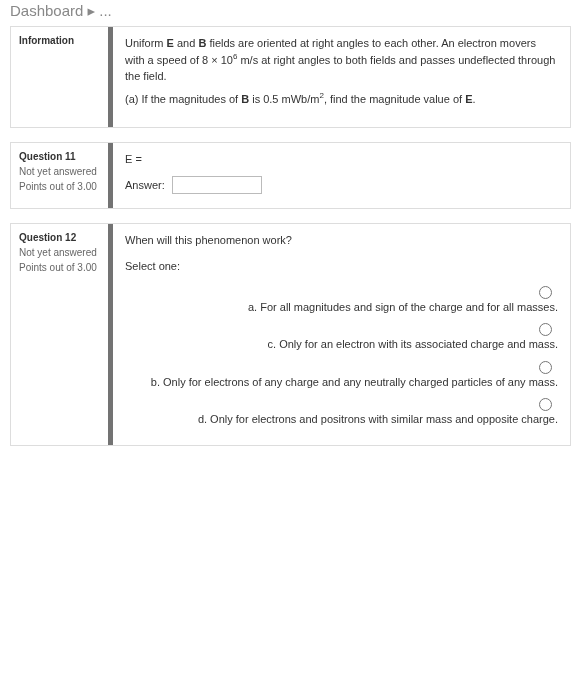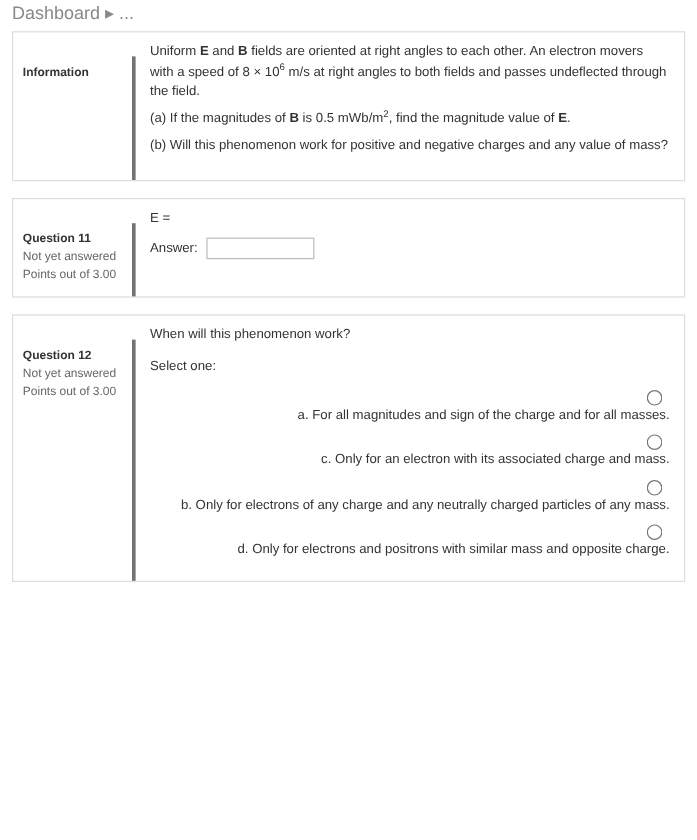--- a/index.html
+++ b/index.html
@@ -15,22 +15,21 @@
     .block {
       display: flex;
       border: 1px solid #ddd;
       margin-bottom: 14px;
       background: #fff;
     }
     .sidecol {
       width: 102px;
       min-width: 102px;
       padding: 8px 8px;
-      border-right: 3px solid #737373;
-      margin-top: 20px;
+      border-right: 5px solid #737373;
     }
     .sidecol .title { font-weight: bold; font-size: 10px; color: #333; margin-bottom: 4px; }
     .sidecol .status { font-size: 10px; color: #666; margin-bottom: 4px; }
     .maincol {
       flex: 1;
       padding: 8px 12px 14px 12px;
       color: #333;
       font-size: 11px;
       line-height: 1.5;
     }
@@ -60,21 +59,20 @@
     <div class="sidecol">
       <div class="title">Information</div>
     </div>
     <div class="maincol">
       <p>
         <span>Uniform </span><span class="bold">E</span><span> and </span><span class="bold">B</span><span> fields are oriented at right angles to each other. An electron movers with a speed of 8 × 10</span><sup>6</sup><span> m/s at right angles to both fields and passes undeflected through the field.</span>
       </p>
       <p>
         <span>(a) If the magnitudes of </span><span class="bold">B</span><span> is 0.5 mWb/m</span><sup>2</sup><span>, find the magnitude value of </span><span class="bold">E</span><span>.</span>
       </p>
-      <p>(b) Will this phenomenon work for positive and negative charges and any value of mass?</p>
     </div>
   </div>
 
   <div class="block">
     <div class="sidecol">
       <div class="title">Question 11</div>
       <div class="status">Not yet answered</div>
       <div class="status">Points out of 3.00</div>
     </div>
     <div class="maincol">

